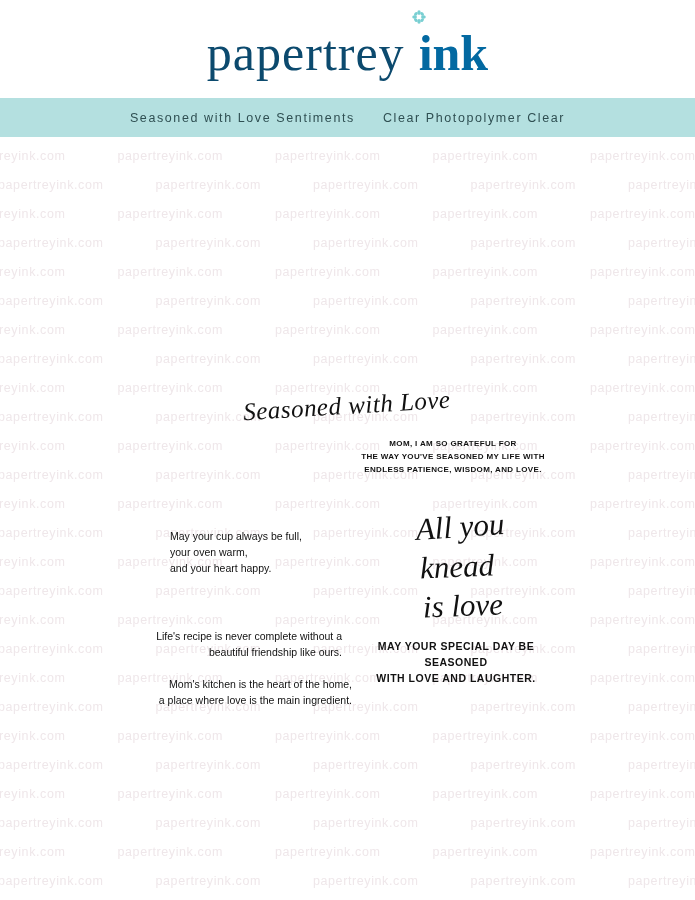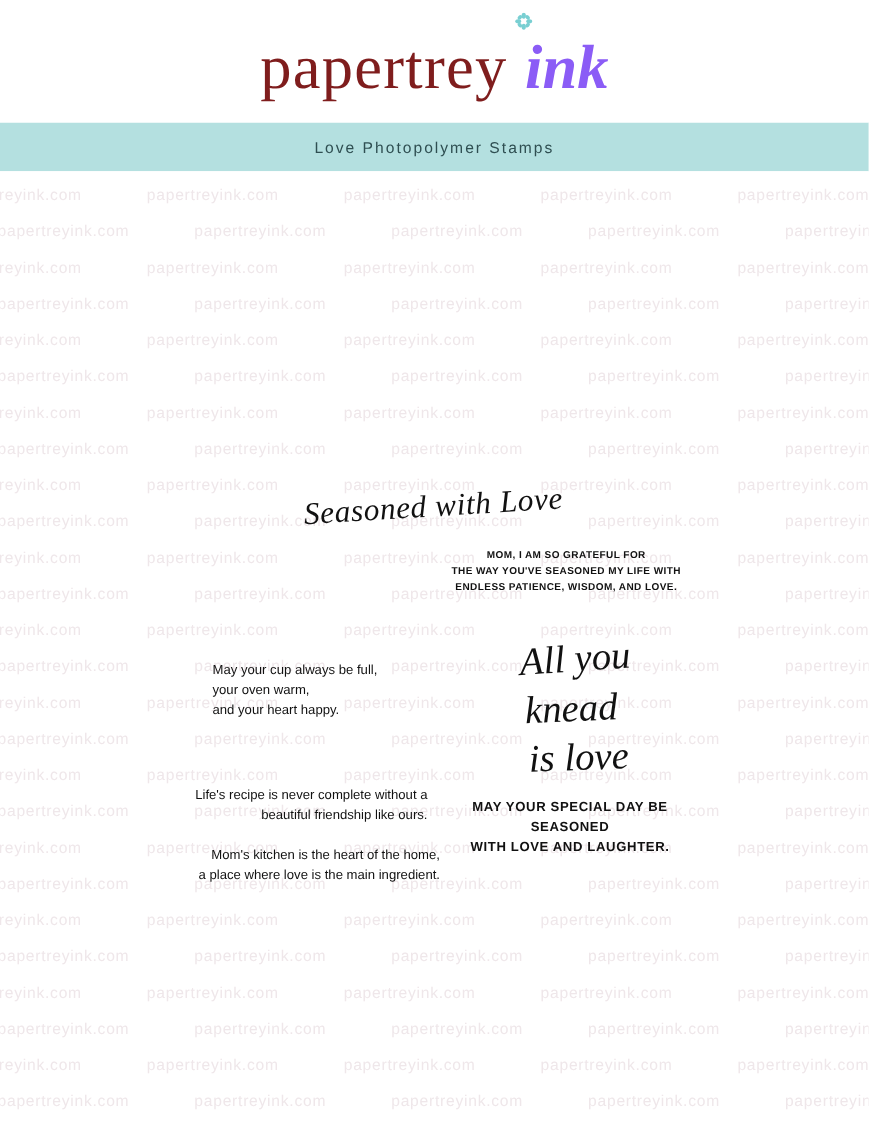--- a/index.html
+++ b/index.html
@@ -27,29 +27,28 @@
     left: 0;
     right: 0;
     top: 24px;
     text-align: center;
     white-space: nowrap;
   }
   .logo-word {
     font-family: "Liberation Serif", serif;
     font-size: 50px;
     letter-spacing: 1px;
-    color: #7f1d1d;
+    color: #0c4a6e;
     vertical-align: middle;
   }
   .logo-ink {
     font-family: "Liberation Serif", serif;
-    font-style: italic;
     font-weight: bold;
     font-size: 50px;
-    color: #8b5cf6;
+    color: #0369a1;
     margin-left: 14px;
     vertical-align: middle;
   }
   .logo-flower {
     position: absolute;
     left: 50%;
     margin-left: 64px;
     top: -14px;
     width: 14px;
     height: 14px;
@@ -183,21 +182,22 @@
           <ellipse cx="10.1" cy="3.9" rx="2.1" ry="1.5" transform="rotate(45 10.1 3.9)"></ellipse>
           <ellipse cx="3.9" cy="10.1" rx="2.1" ry="1.5" transform="rotate(45 3.9 10.1)"></ellipse>
         </g>
         <circle cx="7" cy="7" r="1.6" fill="#ffffff"></circle>
       </svg>
     </span>
   </div>
 </div>
 
 <div class="banner">
-  <span class="banner-text">Love Photopolymer Stamps</span>
+  <span class="banner-text">Seasoned with Love Sentiments</span>
+  <span class="banner-text">Clear Photopolymer Clear</span>
 </div>
 
 <div class="sheet">
 
   <div class="watermarks" id="watermark-layer">
       <div class="wm-row" style="top: 12px; color: rgb(239, 231, 234); margin-left: 0px;">
         <span>papertreyink.com</span>
         <span>papertreyink.com</span>
         <span>papertreyink.com</span>
         <span>papertreyink.com</span>

